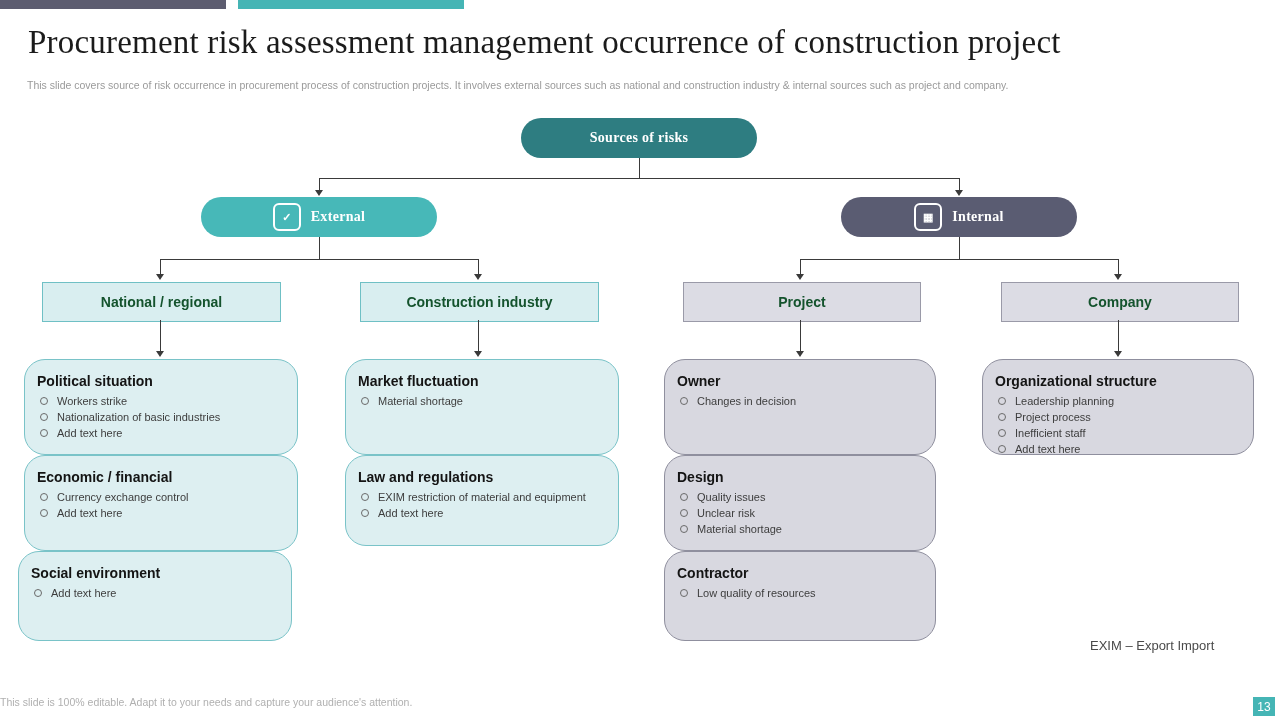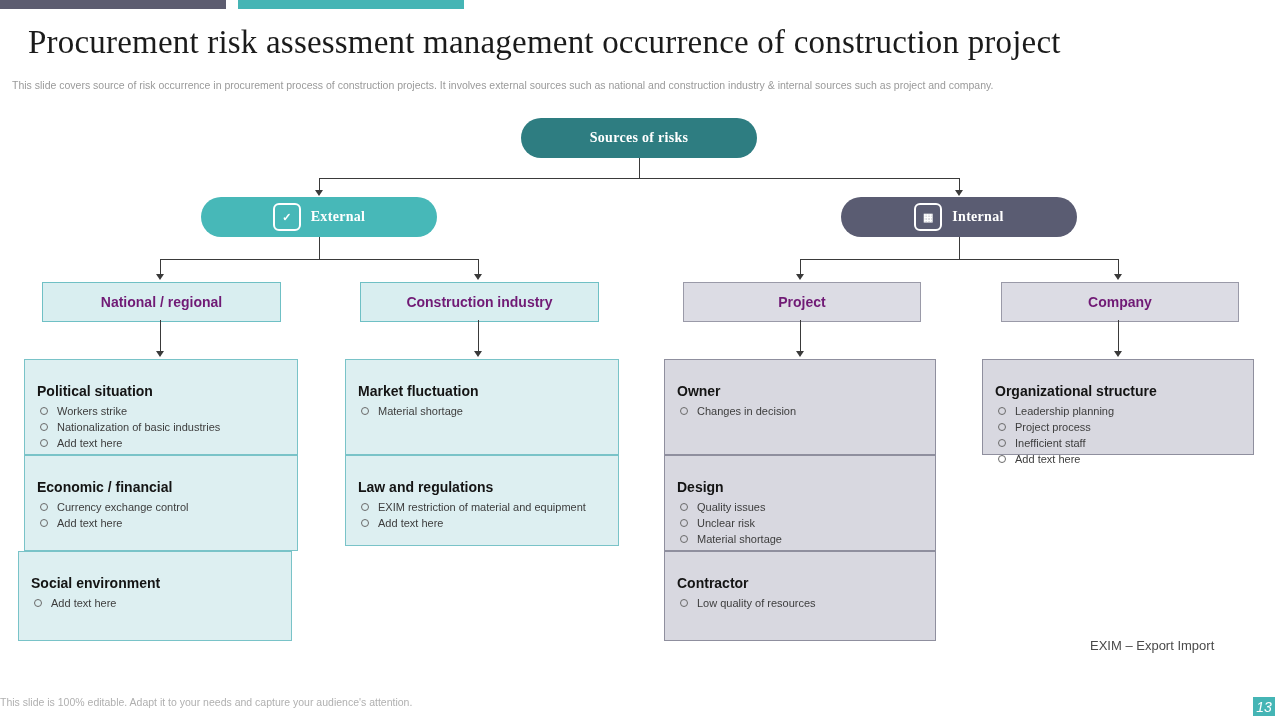--- a/index.html
+++ b/index.html
@@ -16,21 +16,21 @@
   #bar-teal{left:238px;width:226px;background:#45b5b5;}
 
   
   .title{
     position:absolute;left:28px;top:22px;width:1200px;
     font-family:"Liberation Serif", serif;
     font-size:33px;line-height:40px;color:#1b1b1b;
     letter-spacing:.2px;white-space:nowrap;
   }
   .subtitle{
-    position:absolute;left:12px;top:78px;width:1220px;
+    position:absolute;left:27px;top:78px;width:1220px;
     font-size:10.5px;line-height:14px;color:#9a9a9a;white-space:nowrap;
   }
 
   
   .pill{
     position:absolute;border-radius:24px;display:flex;align-items:center;
     justify-content:center;color:#ffffff;
     font-family:"Liberation Serif", serif;font-weight:bold;
   }
   #node-root{
@@ -56,29 +56,30 @@
   .hline{position:absolute;height:1px;background:#3a3a3a;}
   .arrow{
     position:absolute;width:0;height:0;
     border-left:4px solid transparent;border-right:4px solid transparent;
     border-top:6px solid #3a3a3a;
   }
 
   
   .cat-box{
     position:absolute;height:38px;display:flex;align-items:center;
-    justify-content:center;font-size:14px;font-weight:bold;color:#701a75;
+    justify-content:center;font-size:14px;font-weight:bold;color:#14532d;
   }
   .cat-teal{background:#d9eef0;border:1px solid #6fc0c5;}
   .cat-gray{background:#dcdce4;border:1px solid #9a9aa8;}
 
   
   .card{
     position:absolute;box-sizing:border-box;
-    padding:22px 10px 8px 12px;
+    padding:12px 10px 8px 12px;
+    border-radius:21px;
   }
   .card-teal{background:#ddeff1;border:1px solid #79c3c8;}
   .card-gray{background:#d8d8e0;border:1px solid #8f8f9e;}
   .card-h{
     font-size:14px;font-weight:bold;color:#141414;margin:0 0 3px 0;
     line-height:18px;
   }
   .card-list{list-style:none;margin:0;padding:0;}
   .card-list li{
     position:relative;padding-left:20px;
@@ -93,22 +94,22 @@
   .legend{
     position:absolute;left:1090px;top:638px;
     font-size:13px;color:#4a4a4a;white-space:nowrap;
   }
   .foot-note{
     position:absolute;left:0;top:696px;width:1280px;text-align:left;
     font-size:10.5px;color:#b0b0b0;
   }
   .page-badge{
     position:absolute;left:1253px;top:697px;width:22px;height:19px;
-    background:#45b5b5;color:#ffffff;font-size:14px;
-    display:flex;align-items:center;justify-content:center;font-style:italic;
+    background:#45b5b5;color:#ffffff;font-size:12px;
+    display:flex;align-items:center;justify-content:center;
   }
 </style>
 </head>
 <body>
 
 <div class="slide">
 
   <div class="accent-bar" id="bar-dark"></div>
   <div class="accent-bar" id="bar-teal"></div>
 

